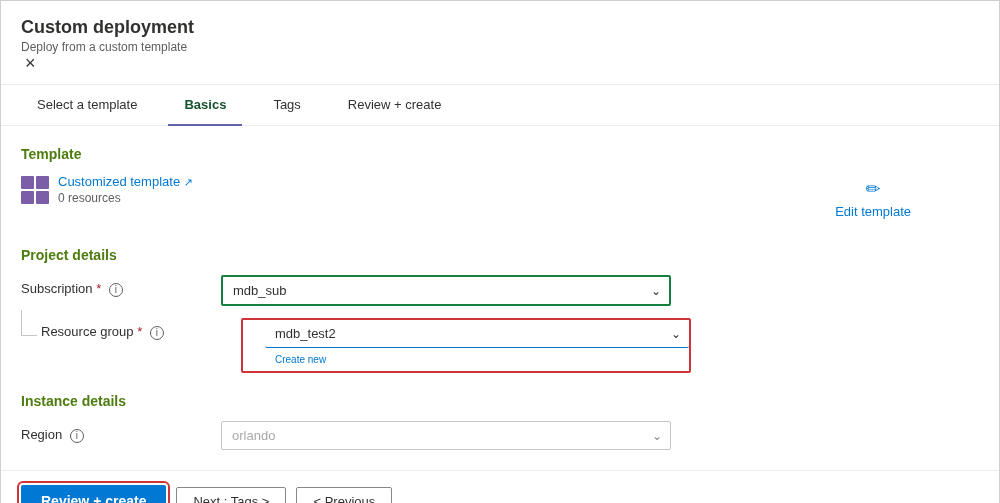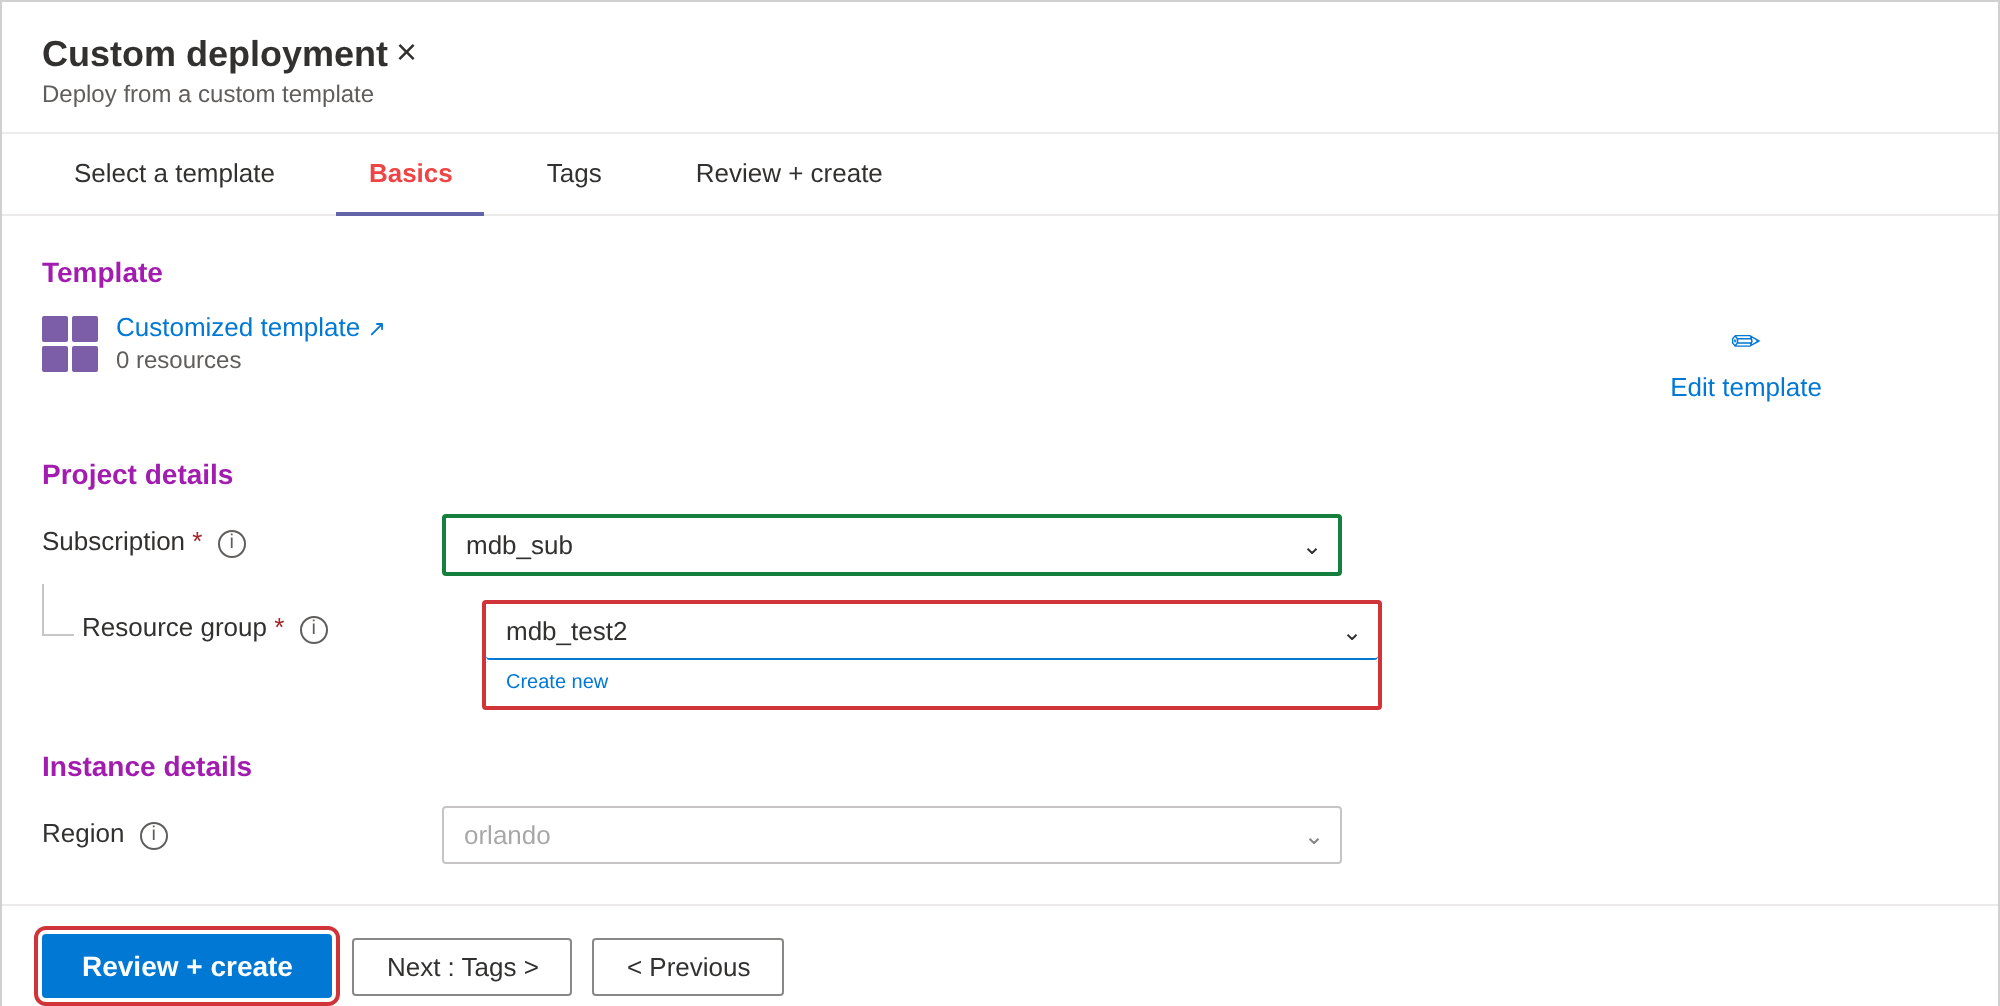--- a/index.html
+++ b/index.html
@@ -17,24 +17,25 @@
       width: 1000px;
       min-height: 503px;
       border: 1px solid #d0d0d0;
       box-shadow: 0 4px 20px rgba(0,0,0,0.15);
       display: flex;
       flex-direction: column;
       position: relative;
     }
     .dialog-header {
       display: flex;
-      justify-content: flex-start;
+      justify-content: flex-end;
       align-items: flex-start;
       padding: 16px 20px 12px 20px;
       border-bottom: 1px solid #edebe9;
+      flex-direction: column;
     }
     .dialog-title {
       font-size: 18px;
       font-weight: 600;
       color: #323130;
     }
     .dialog-subtitle {
       font-size: 12px;
       color: #605e5c;
       margin-top: 2px;
@@ -57,34 +58,34 @@
     .tab {
       padding: 12px 16px;
       cursor: pointer;
       font-size: 13px;
       color: #323130;
       border-bottom: 2px solid transparent;
       margin-bottom: -1px;
       text-decoration: none;
     }
     .tab.active {
-      color: #ef4444;
+      color: #14532d;
       border-bottom: 2px solid #6264a7;
       font-weight: 600;
       text-align: center;
     }
     .content {
       flex: 1;
       padding: 20px 20px 0 20px;
       overflow-y: auto;
     }
     .section-title {
       font-size: 14px;
       font-weight: 600;
-      color: #a21caf;
+      color: #4d7c0f;
       margin-bottom: 12px;
     }
     .template-section {
       margin-bottom: 24px;
     }
     .template-card {
       display: flex;
       align-items: flex-start;
       justify-content: space-between;
     }
@@ -197,20 +198,21 @@
       top: 50%;
       transform: translateY(-50%);
       pointer-events: none;
       color: #323130;
       font-size: 12px;
     }
     .resource-group-container {
       border: 2px solid #d13438;
       border-radius: 2px;
       background: #fff;
+      padding-left: 22px;
     }
     .resource-group-inner {
       border: none;
     }
     .resource-group-inner .select-wrapper {
       border: none;
       border-bottom: 1px solid #edebe9;
     }
     .resource-group-inner .select-wrapper.active-blue {
       border: none;

